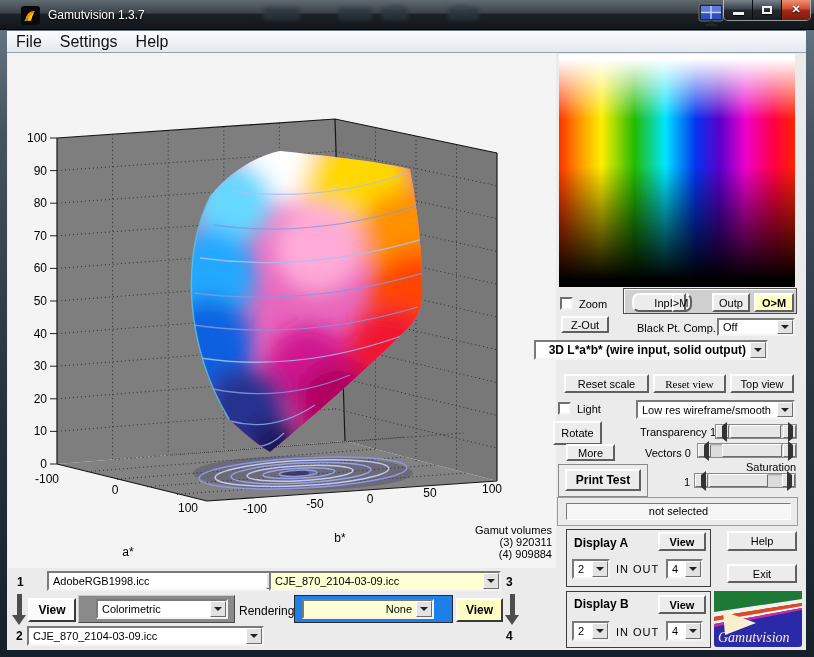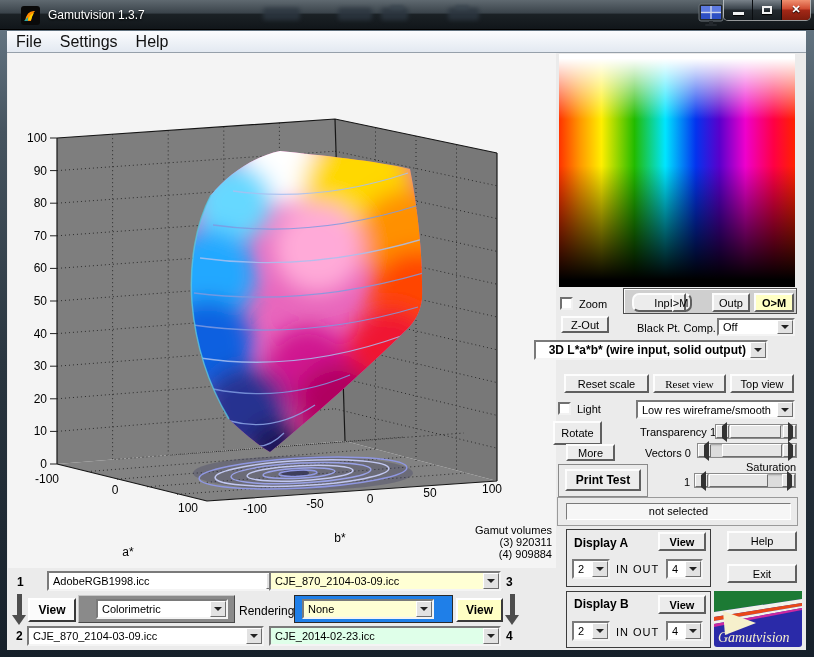--- a/index.html
+++ b/index.html
@@ -415,40 +415,34 @@
   <button class="btn" style="left:28px;top:598px;width:48px;height:24px;font-weight:bold;font-size:12px;background:#fbfbfb;border-color:#fff #3a3a3a #3a3a3a #fff;">View</button>
   <div class="panel-gray"></div>
   <div class="combo" style="left:96px;top:599px;width:132px;height:20px;">
     <span class="val">Colorimetric</span>
       <span class="drop">
         <span class="tri-d"></span>
       </span>
   </div>
   <span class="lbl" style="left:239px;top:604px;font-size:12px;">Rendering</span>
   <div class="panel-blue"></div>
-  <div class="combo" style="left:302px;top:599px;width:132px;height:20px;background:#ffffd4;">
+  <div class="combo" style="left:302px;top:599px;width:132px;height:20px;background:#ffffd4;text-align:right;">
     <span class="val" style="background:#ffffd4;">None</span>
       <span class="drop">
         <span class="tri-d"></span>
       </span>
   </div>
   <button class="btn yellow" style="left:456px;top:598px;width:47px;height:24px;font-size:12px;border-color:#fff #3a3a3a #3a3a3a #fff;">View</button>
   <div class="downarrow" style="left:505px;top:594px;">
       <div class="shaft"></div>
       <div class="head"></div>
     </div>
 
   <span class="numlbl" style="left:16px;top:629px;">2</span>
   <div class="combo" style="left:27px;top:626px;width:237px;height:20px;">
     <span class="val">CJE_870_2104-03-09.icc</span>
       <span class="drop">
         <span class="tri-d"></span>
       </span>
   </div>
-  <div class="combo" style="left:269px;top:626px;width:232px;height:20px;background:#dfffe9;">
-    <span class="val" style="background:#dfffe9;">CJE_2014-02-23.icc</span>
-      <span class="drop">
-        <span class="tri-d"></span>
-      </span>
-  </div>
   <span class="numlbl" style="left:506px;top:629px;">4</span>
 
 </div>
 
 </body></html>

